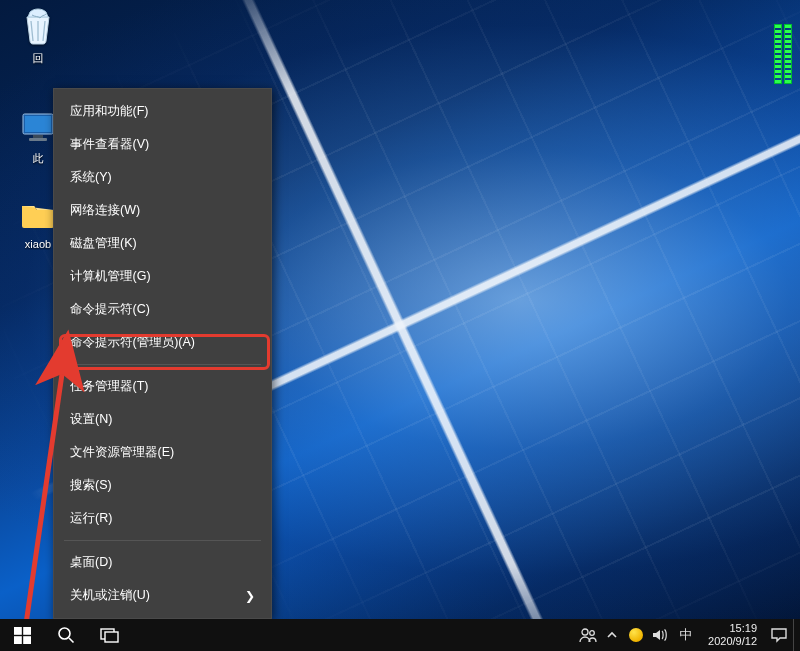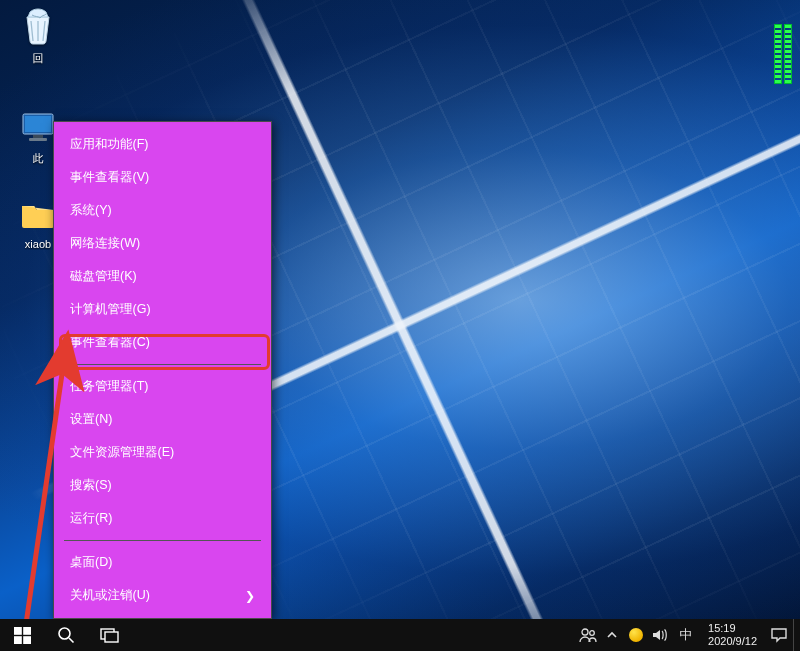--- a/index.html
+++ b/index.html
@@ -21,32 +21,32 @@
   }
   
   .dicon{position:absolute;width:60px;display:flex;flex-direction:column;align-items:center;color:#fff;font-size:11px;text-align:center;text-shadow:0 1px 2px #000;}
   .dicon .glyph{width:42px;height:42px;display:flex;align-items:center;justify-content:center;margin-bottom:3px;}
   .dicon .label{white-space:nowrap;overflow:hidden;text-overflow:ellipsis;max-width:56px;}
   .binIcon svg{filter:drop-shadow(0 1px 1px rgba(0,0,0,.5));}
   .pcIcon{color:#cfe6ff;}
   .folderIcon{color:#ffcf55;}
   .greenBall{width:40px;height:40px;border-radius:50%;background:radial-gradient(circle at 35% 30%,#c9f76b 0%,#6fbf1f 45%,#2e7a0c 100%);box-shadow:inset -4px -6px 10px rgba(0,0,0,.35);}
   
-  .winxmenu{position:absolute;left:53px;bottom:32px;width:217px;background:#d946ef;border:1px solid #4a4a4a;box-shadow:2px 2px 10px rgba(0,0,0,.6);padding:6px 0;}
+  .winxmenu{position:absolute;left:53px;bottom:32px;width:217px;background:#404040;border:1px solid #4a4a4a;box-shadow:2px 2px 10px rgba(0,0,0,.6);padding:6px 0;}
   .winxmenu .item{position:relative;height:33px;display:flex;align-items:center;padding:0 16px;color:#fff;font-size:12.5px;cursor:default;}
   .winxmenu .sep{height:1px;background:#555;margin:5px 10px;}
   .winxmenu .chev{margin-left:auto;color:#fff;font-size:12px;}
   .highlightBox{position:absolute;border:3px solid #e33b2f;border-radius:6px;pointer-events:none;}
   .arrowAnno{position:absolute;pointer-events:none;}
   
   .taskbar{position:absolute;left:0;right:0;bottom:0;height:32px;background:#101010;display:flex;align-items:center;color:#fff;}
   .tbtn{width:44px;height:32px;display:flex;align-items:center;justify-content:center;}
   .tray{margin-left:auto;display:flex;align-items:center;height:32px;}
   .trayIcon{width:24px;height:32px;display:flex;align-items:center;justify-content:center;font-size:13px;color:#ddd;}
-  .clock{display:flex;flex-direction:column;align-items:flex-start;justify-content:center;font-size:11px;line-height:13px;padding:0 8px;color:#eee;}
+  .clock{display:flex;flex-direction:column;align-items:flex-end;justify-content:center;font-size:11px;line-height:13px;padding:0 8px;color:#eee;}
   .showdesk{width:6px;height:32px;border-left:1px solid #444;}
   
   .meter{position:absolute;top:24px;right:8px;width:18px;height:60px;display:flex;gap:2px;}
   .meter .bar{flex:1;background:repeating-linear-gradient(to top,#2bff4a 0 3px,transparent 3px 5px);border:1px solid #0b3;}
 </style>
 </head>
 <body>
 
 <div class="desktop">
   <div class="wallpaper"></div>
@@ -104,21 +104,24 @@
     <div class="item">
         <span>网络连接(W)</span>
       </div>
     <div class="item">
         <span>磁盘管理(K)</span>
       </div>
     <div class="item">
         <span>计算机管理(G)</span>
       </div>
     <div class="item">
-        <span>事件查看器(C)</span>
+        <span>命令提示符(C)</span>
+      </div>
+    <div class="item" id="cmd-admin-item">
+        <span>命令提示符(管理员)(A)</span>
       </div>
     <div class="sep"></div>
     <div class="item">
         <span>任务管理器(T)</span>
       </div>
     <div class="item">
         <span>设置(N)</span>
       </div>
     <div class="item">
         <span>文件资源管理器(E)</span>

